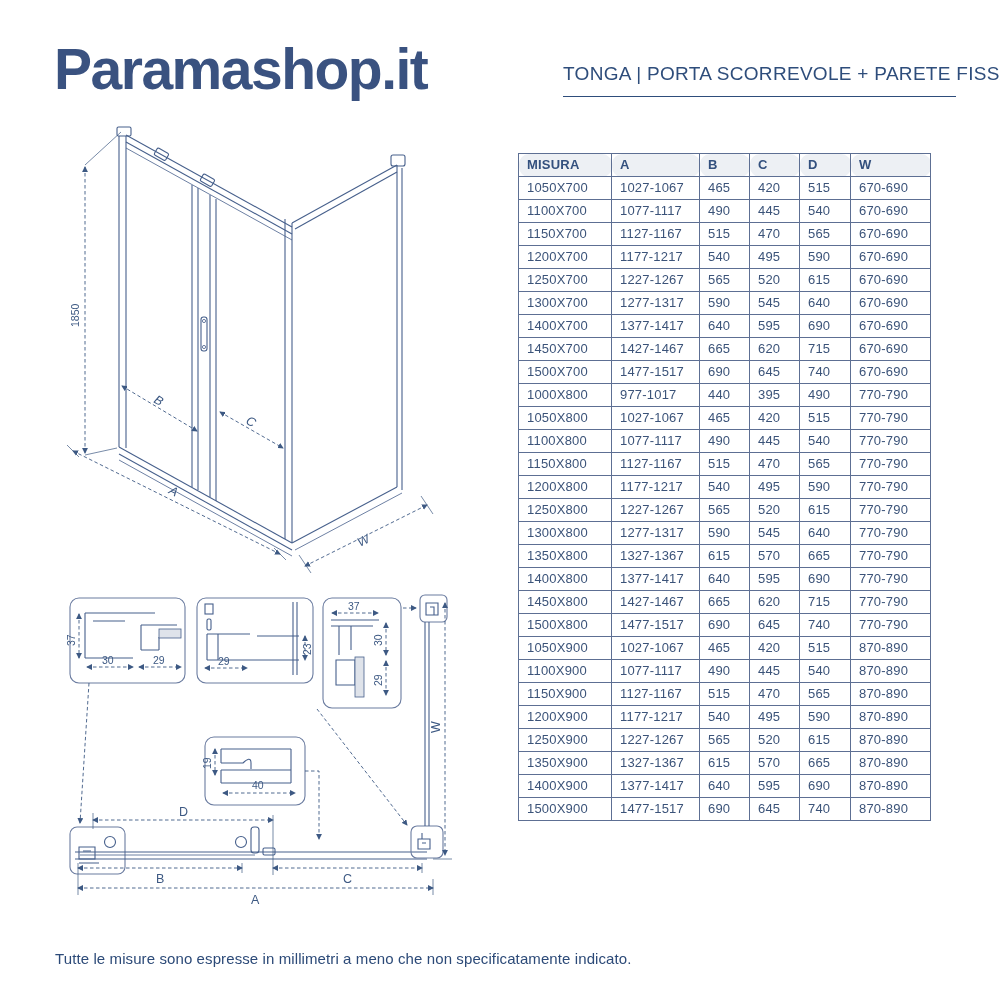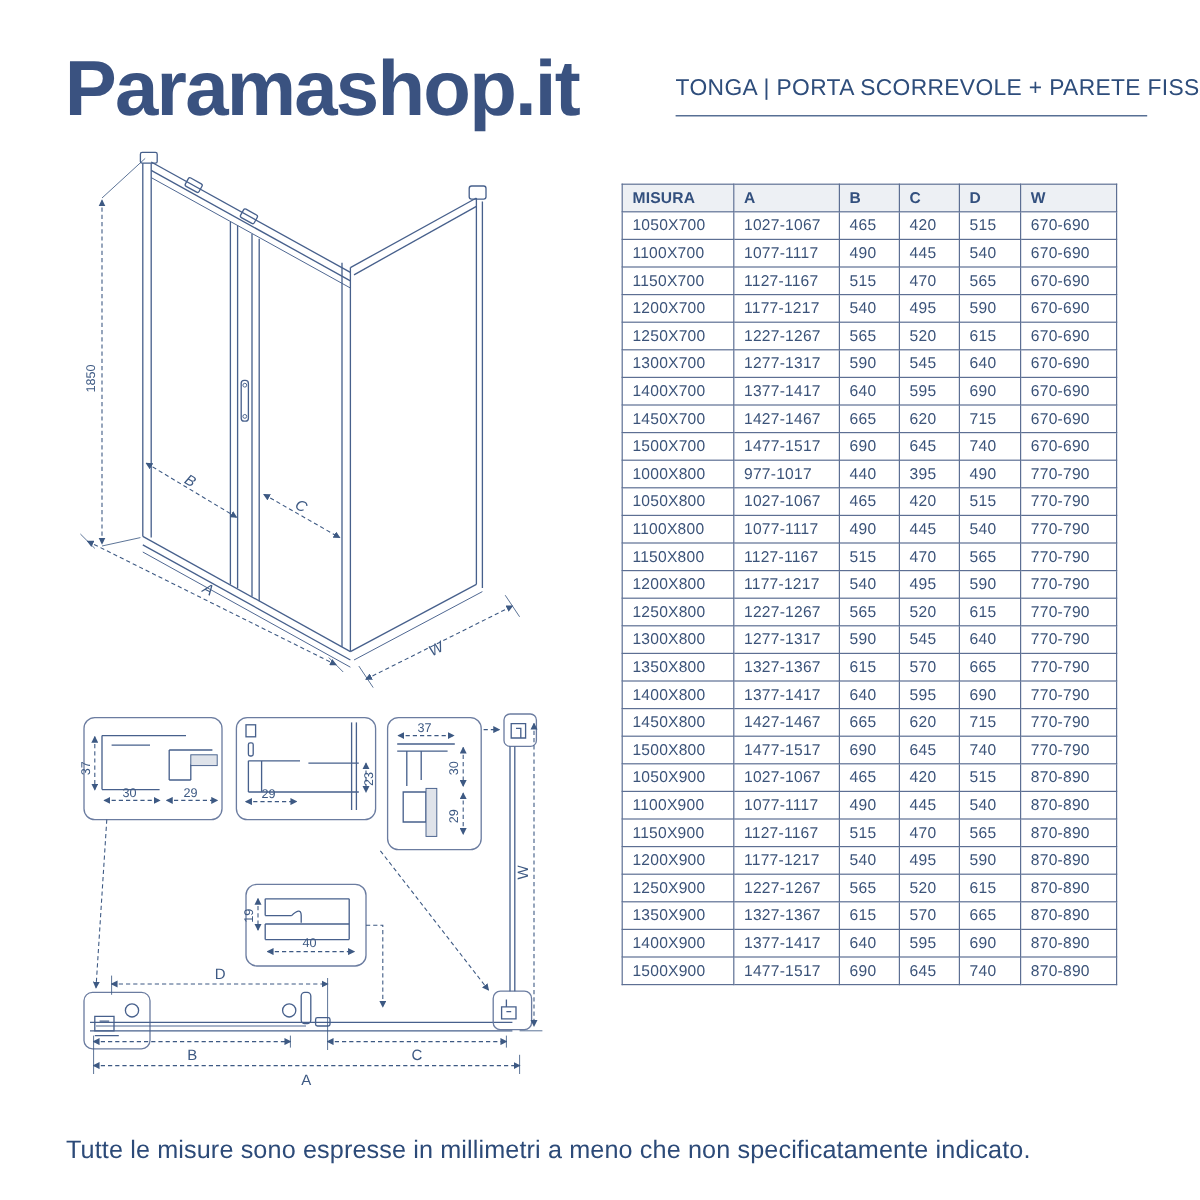--- a/index.html
+++ b/index.html
@@ -1,39 +1,39 @@
 <!DOCTYPE html>
 <html><head>
 <meta charset="utf-8">
 <style>
   * { margin:0; padding:0; box-sizing:border-box; }
   html,body { width:1000px; height:1000px; background:#ffffff;
     font-family:"Liberation Sans", sans-serif; }
   .page { position:relative; width:1000px; height:1000px; background:#fff; overflow:hidden; }
 
-  .logo { position:absolute; left:54px; top:36px; font-size:65px; font-weight:800;
+  .logo { position:absolute; left:54px; top:36px; font-size:57px; font-weight:800;
     letter-spacing:-1.5px; color:#3a5280; }
 
   .title-block { position:absolute; left:563px; top:63px; width:393px;
     border-bottom:1.5px solid #2e4d7b; padding-bottom:11px; }
   .title-text { font-size:19px; color:#2e4d7b; letter-spacing:0.3px; white-space:nowrap; }
 
   .drawing-wrap { position:absolute; left:55px; top:115px; width:410px; height:820px; }
 
   .spec-table { position:absolute; left:518px; top:153px; width:412px;
     border-collapse:collapse; table-layout:fixed; }
   .spec-table th, .spec-table td { border:1px solid #5d6f93; font-size:13px;
     line-height:16px; padding:3px 8px; color:#3b5379; text-align:left;
     letter-spacing:0.2px; white-space:nowrap; overflow:hidden; }
-  .spec-table th { font-weight:700; background:#edf0f4; color:#33507e; }
+  .spec-table th { font-weight:700; background:#edf0f4; color:#33507e;border-radius:10px; }
   .spec-table col:nth-child(1){width:93px;} .spec-table col:nth-child(2){width:88px;}
   .spec-table col:nth-child(3){width:50px;} .spec-table col:nth-child(4){width:50px;}
   .spec-table col:nth-child(5){width:51px;} .spec-table col:nth-child(6){width:80px;}
 
-  .footer { position:absolute; left:55px; top:946px; color:#2c4a78; font-size:21px;
+  .footer { position:absolute; left:55px; top:946px; color:#2c4a78; font-size:15px;
     line-height:26px; letter-spacing:0.1px; }
 
   
   svg .ln { stroke:#47608c; stroke-width:1.1; fill:none; }
   svg .thin { stroke:#47608c; stroke-width:0.8; fill:none; }
   svg .dim { stroke:#3d5983; stroke-width:0.9; fill:none; stroke-dasharray:3.5 2.5; }
   svg .ext { stroke:#3d5983; stroke-width:0.7; fill:none; }
   svg .box { stroke:#6b7ca0; stroke-width:1.1; fill:none; }
   svg .fillbar { fill:#dfe3ea; stroke:#47608c; stroke-width:0.8; }
   svg text { fill:#3d5983; font-family:"Liberation Sans",sans-serif; }

